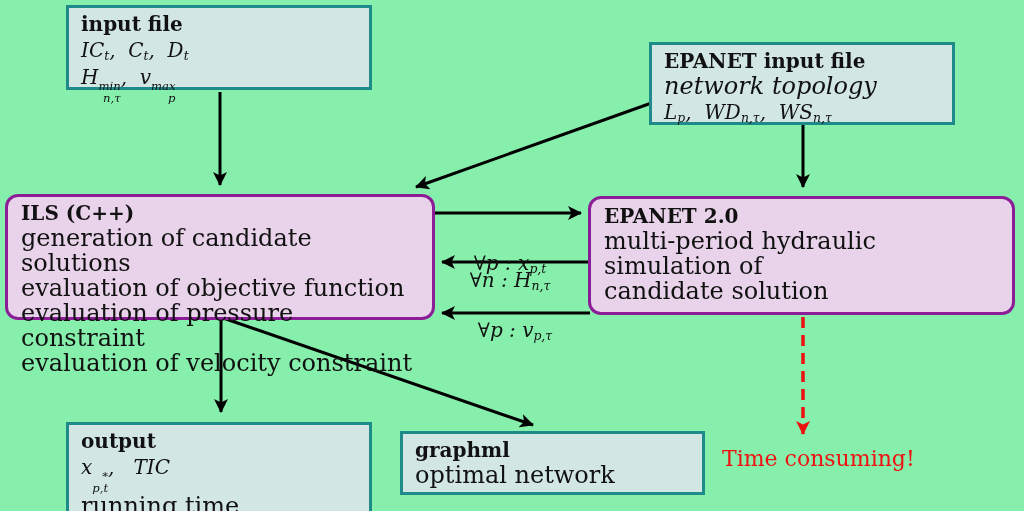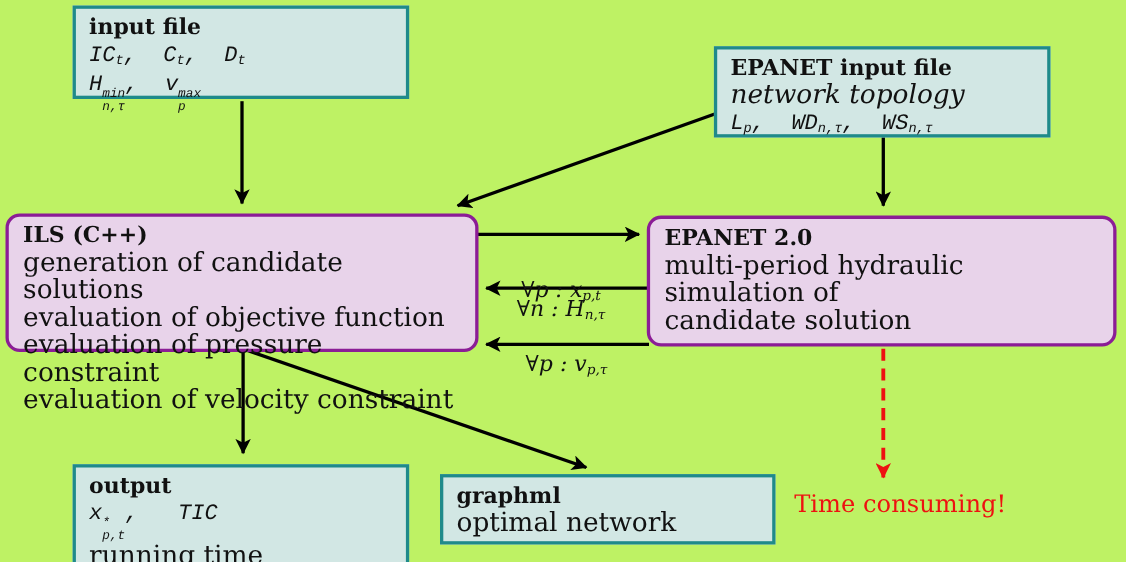--- a/index.html
+++ b/index.html
@@ -1,43 +1,43 @@
 <!DOCTYPE html>
 <html style="--teal-border: #1f8a8a; --teal-fill: #d2e7e4; --purple-border: #8b1d96; --purple-fill: #e8d3ea; --arrow-black: #000000; --warning-red: #ee1111;"><head>
 <meta charset="utf-8">
 <style>
   html,body{margin:0;padding:0;background:#ffffff;}
   #canvas{
     position:relative;
     width:1024px;height:511px;
-    background:#bef264;
+    background:#86efac;
     font-family:"DejaVu Serif","Liberation Serif",serif;
     color:#111111;
     overflow:hidden;
   }
   .box{position:absolute;box-sizing:border-box;}
   .teal{
     background:var(--teal-fill);
     border:3px solid var(--teal-border);
     padding:3px 12px;
   }
   .purple{
     background:var(--purple-fill);
     border:3px solid var(--purple-border);
     border-radius:13px;
     padding:3px 13px;
   }
   .title{font-weight:bold;font-size:20px;line-height:26px;}
   .line{font-size:24px;line-height:25px;}
   .ital{font-style:italic;}
-  .math{font-style:italic;font-size:20px;line-height:27px;white-space:pre-wrap;font-family:Liberation Mono, monospace;}
+  .math{font-style:italic;font-size:20px;line-height:27px;white-space:pre-wrap;}
   sub,sup{font-size:0.62em;line-height:0;}
   sub{vertical-align:-0.25em;}
   .stk{
-    display:inline-flex;flex-direction:column;align-items:flex-start;
+    display:inline-flex;flex-direction:column;align-items:flex-end;
     font-size:0.58em;line-height:1.02;vertical-align:-0.5em;
   }
   #input-file-box{left:66px;top:5px;width:306px;height:85px;}
   #epanet-input-box{left:649px;top:6px;width:306px;height:83px;margin-top:36px;}
   #ils-box{left:5px;top:194px;width:430px;height:126px;}
   #epanet2-box{left:588px;top:196px;width:427px;height:119px;padding-top:4px;}
   #output-box{left:66px;top:422px;width:306px;height:98px;}
   #graphml-box{left:400px;top:431px;width:305px;height:64px;}
   .arrow-label{
     position:absolute;width:150px;text-align:center;

